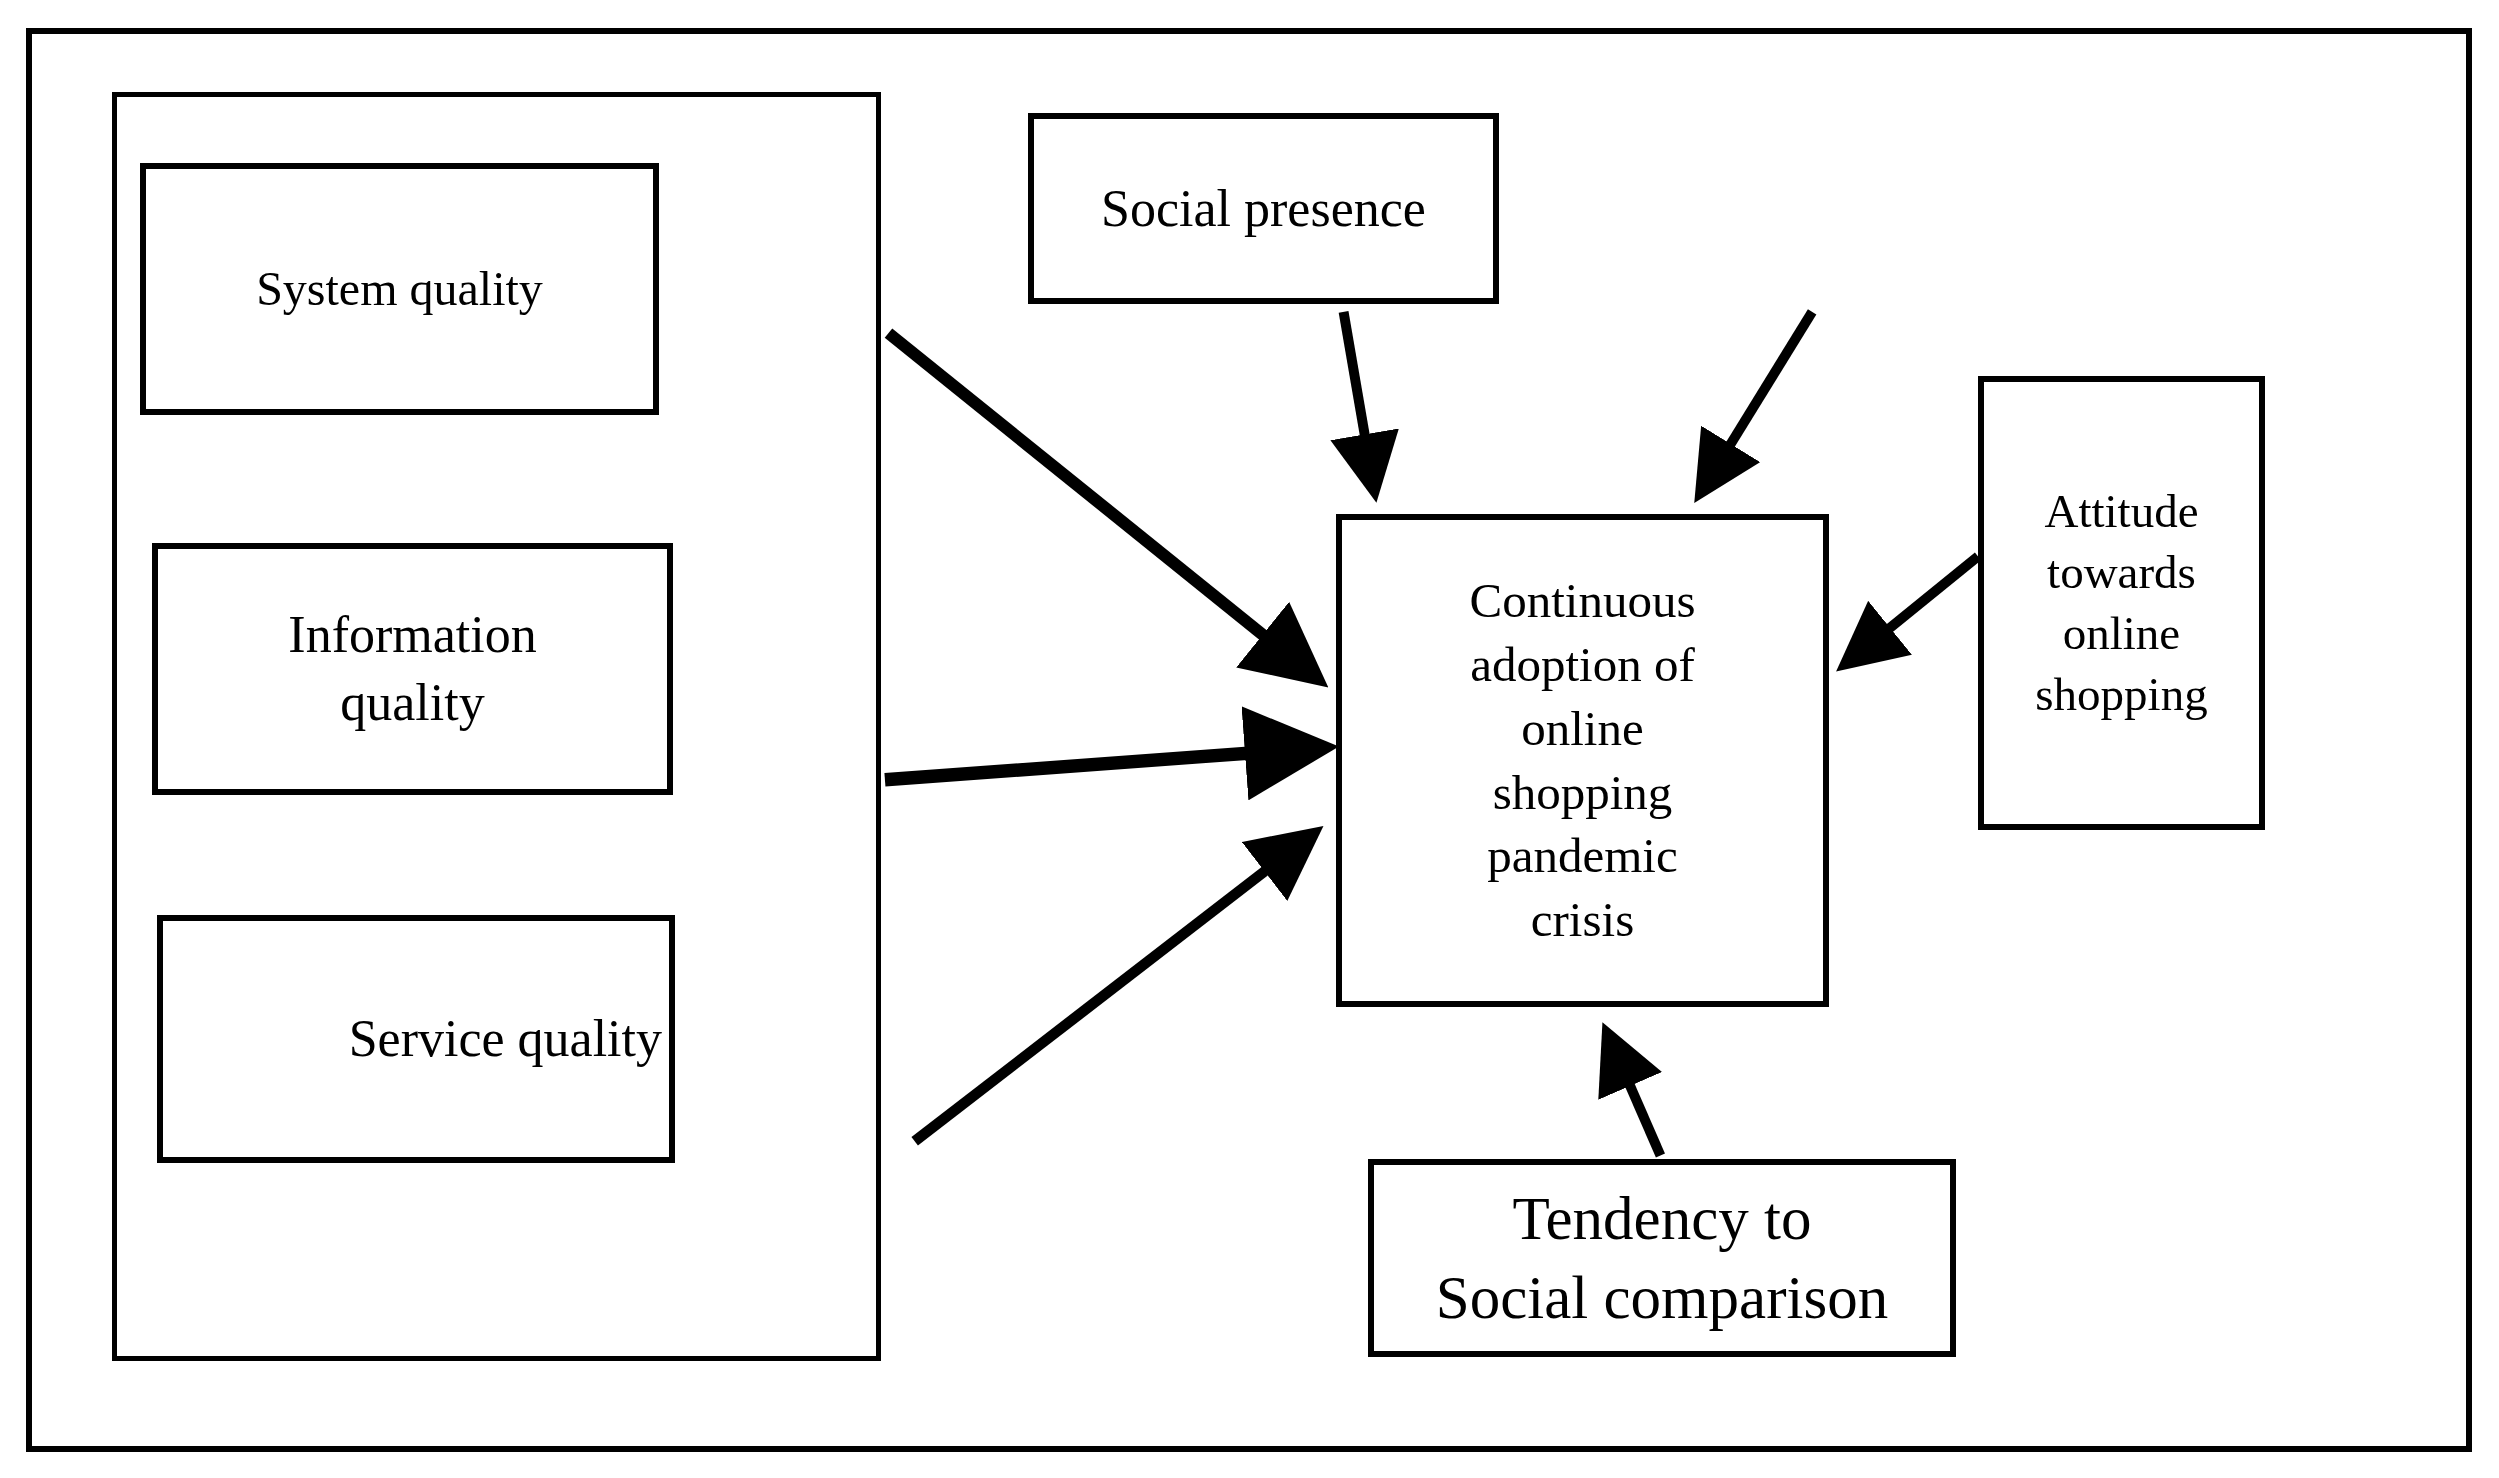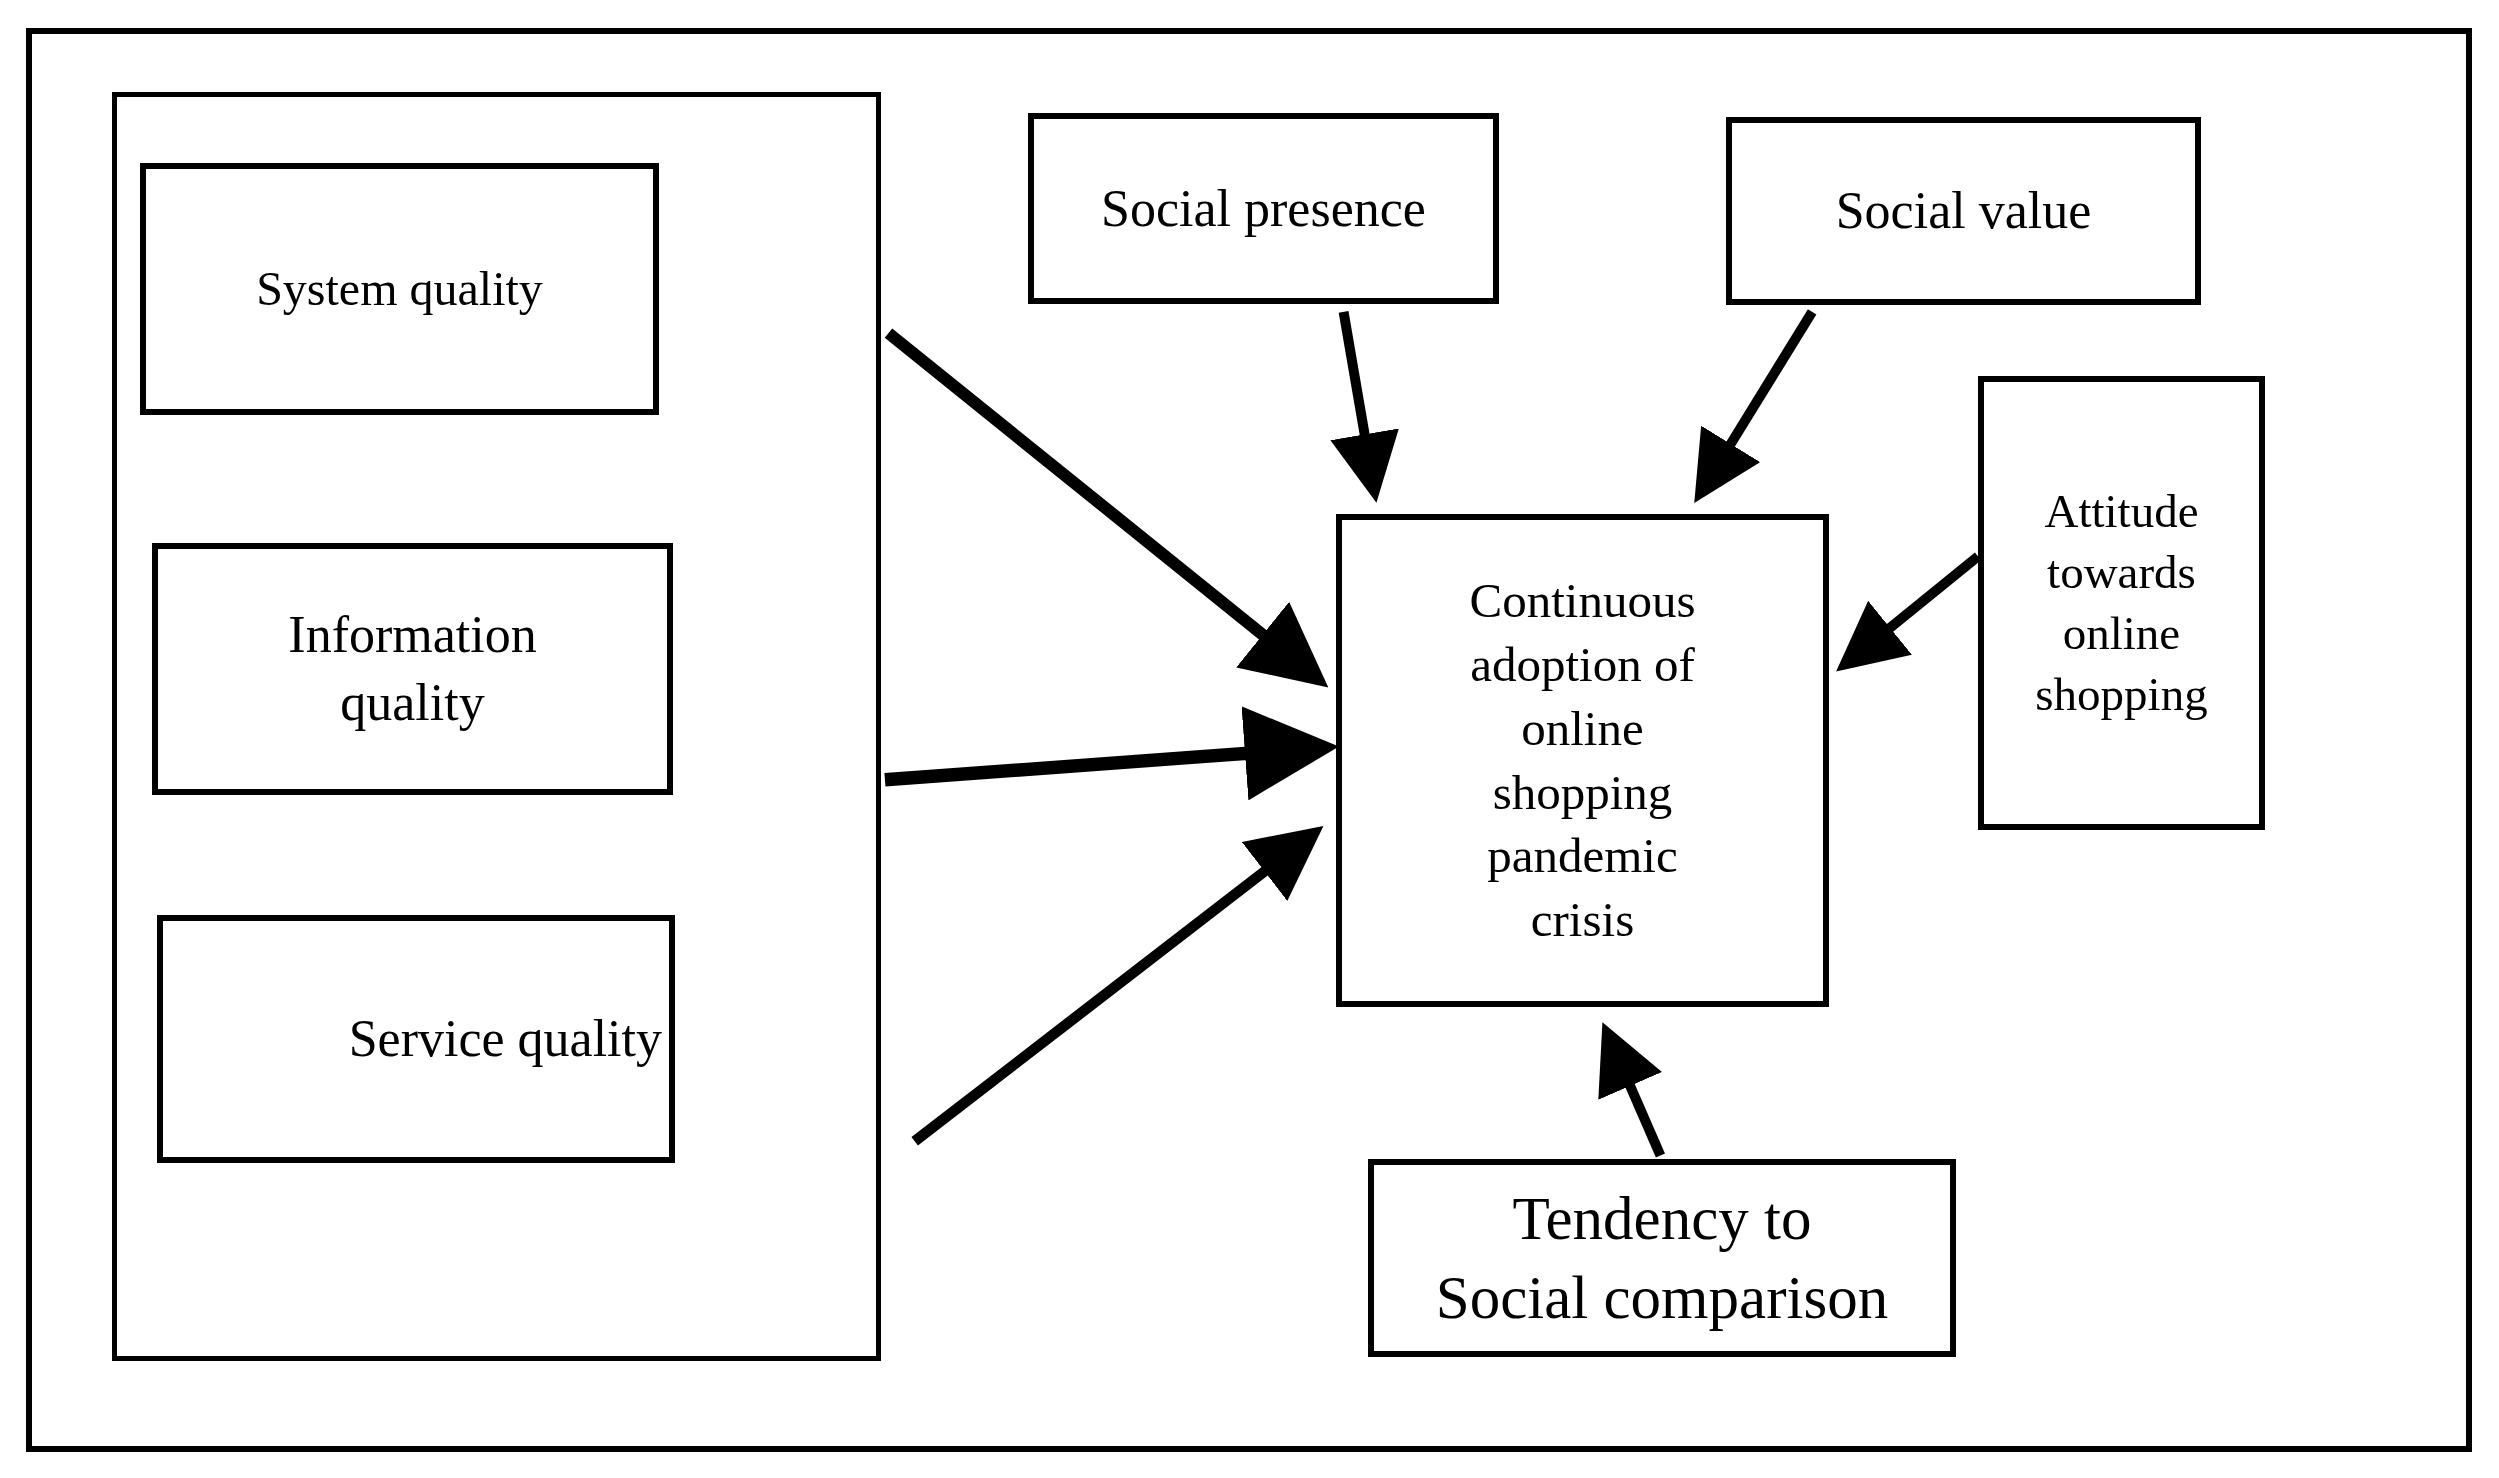--- a/index.html
+++ b/index.html
@@ -120,23 +120,20 @@
   </div>
 
   <div class="node" id="node-service-quality">
     <span class="node-label">Service quality</span>
   </div>
 
   <div class="node" id="node-social-presence">
     <span class="node-label">Social presence</span>
   </div>
 
-  <div class="node" id="node-social-value">
-    <span class="node-label">Social value</span>
-  </div>
 
   <div class="node" id="node-central">
     <span class="node-label">Continuous
 adoption of
 online
 shopping
 pandemic
 crisis</span>
   </div>
 

